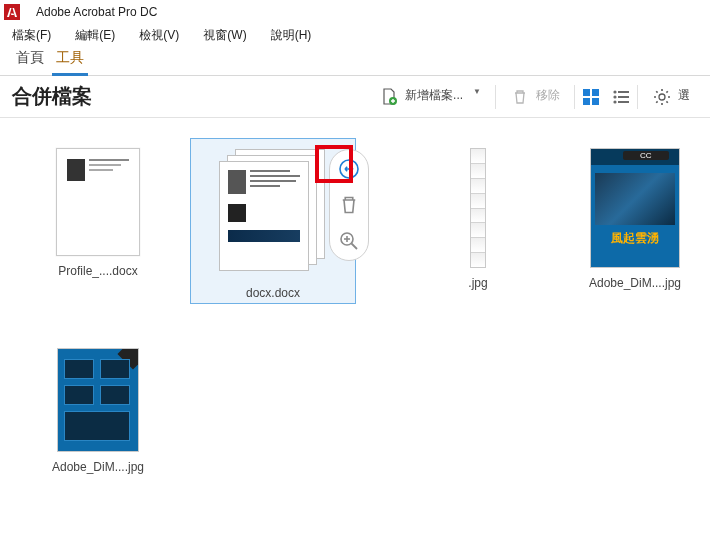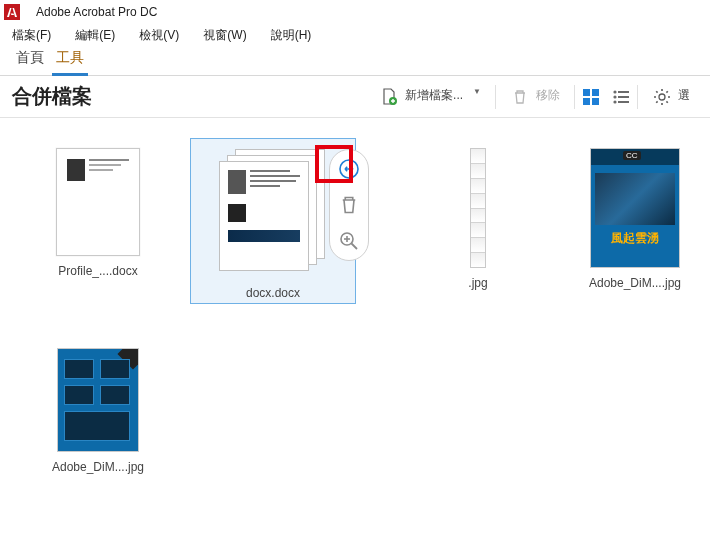--- a/index.html
+++ b/index.html
@@ -59,21 +59,21 @@
   .red-highlight { position: absolute; border: 4px solid #e3000f; }
 
   
   .strip { width: 16px; height: 120px; background: #fff; border: 1px solid #c9c9c9; margin: 0 auto; display: flex; flex-direction: column; }
   .strip .cell { flex: 1; border-bottom: 1px solid #d3d3d3; background: linear-gradient(#efefef,#fff); }
   .strip .cell:last-child { border-bottom: none; }
 
   
   .poster { width: 90px; height: 120px; border: 1px solid #c9c9c9; margin: 0 auto; background: #0d6aa8; position: relative; overflow: hidden; }
   .poster .topband { height: 16px; background: #063a5c; }
-  .poster .cc { position: absolute; top: 2px; left: 32px; font-size: 8px; color: #fff; background: #222; padding: 0 3px; border-radius: 2px; }
+  .poster .cc { position: absolute; top: 2px; left: 32px; font-size: 8px; color: #fff; background: #222; padding: 0 17px; border-radius: 2px; }
   .poster .mid { position: absolute; top: 24px; left: 4px; right: 4px; height: 52px; background: linear-gradient(135deg,#1a3a55 0%, #286a9a 50%, #0b2b44 100%); }
   .poster .label { position: absolute; bottom: 20px; left: 0; right: 0; text-align: center; font-size: 12px; font-weight: 700; color: #ffb300; }
   .poster .sub { position: absolute; bottom: 8px; left: 0; right: 0; text-align: center; font-size: 6px; color: #fff; }
 
   
   .poster2 { width: 82px; height: 104px; border: 1px solid #c9c9c9; margin: 0 auto; background: #0d6aa8; position: relative; overflow: hidden; }
   .poster2 .tile { position: absolute; background: #0b2c44; border: 1px solid #2a86c4; }
   .poster2 .corner { position: absolute; top: -6px; right: -6px; width: 22px; height: 22px; background: #222; transform: rotate(45deg); }
 
   .chev { font-size: 8px; color: #666; margin-left: 4px; }

